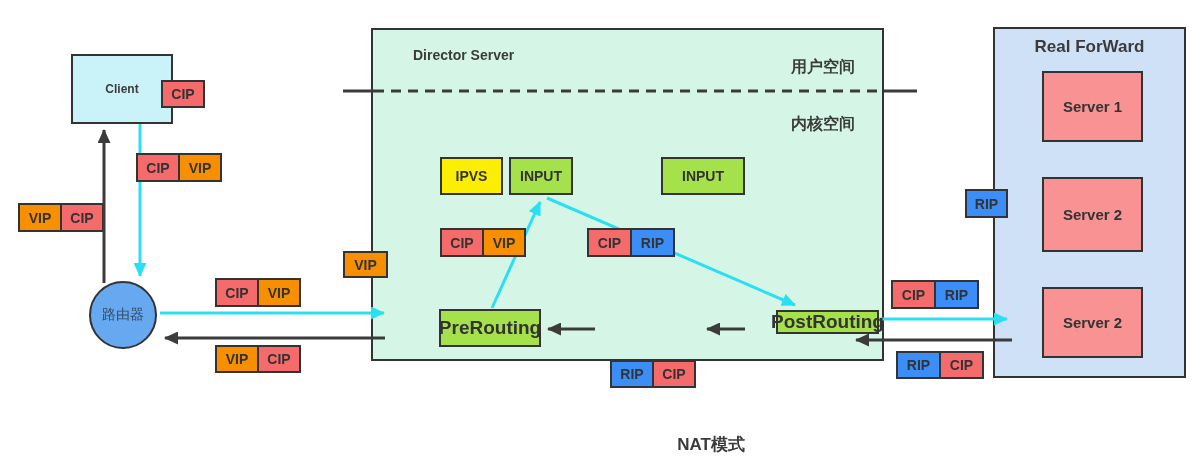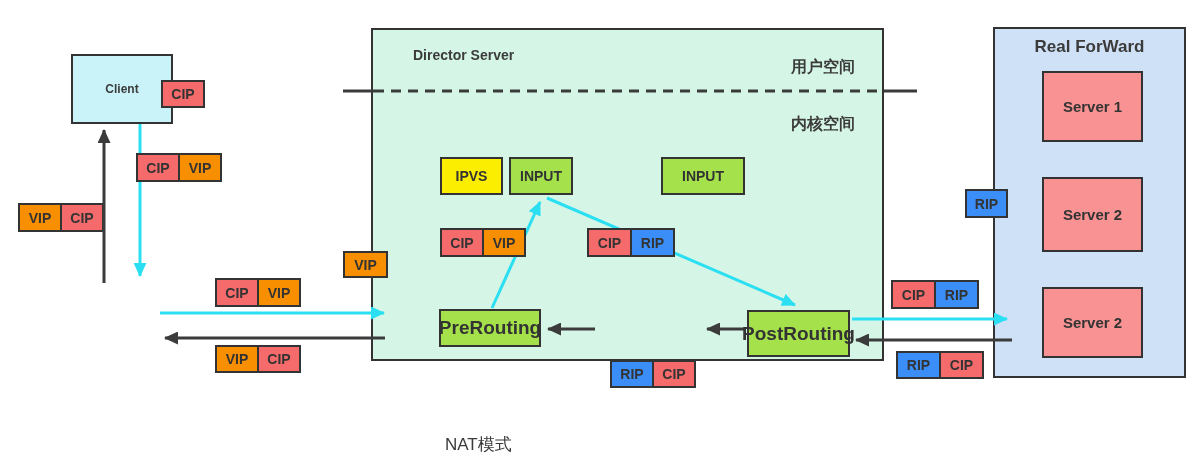--- a/index.html
+++ b/index.html
@@ -32,37 +32,37 @@
     display:flex;align-items:center;justify-content:center;font-size:14px;color:var(--router_text);}
   
   .chain{position:absolute;border:2px solid var(--border);background:var(--chain_fill);
     display:flex;align-items:center;justify-content:center;z-index:3;
     font-weight:bold;font-size:19px;color:#333;}
   #chain-ipvs{left:440px;top:157px;width:63px;height:38px;background:var(--ipvs_fill);font-size:14px;}
   #chain-input{left:509px;top:157px;width:64px;height:38px;font-size:14px;}
   #chain-output{left:661px;top:157px;width:84px;height:38px;font-size:14px;}
   #chain-prerouting{left:439px;top:309px;width:102px;height:38px;}
   #chain-forward{left:597px;top:310px;width:103px;height:38px;}
-  #chain-postrouting{left:747px;top:310px;width:103px;height:47px;}
+  #chain-postrouting{left:776px;top:310px;width:103px;height:24px;}
   
   .lines{position:absolute;left:0;top:0;z-index:2;pointer-events:none;}
   .lines.over{z-index:5;}
   .ln-black{stroke:var(--black_arrow);stroke-width:3;fill:none;}
   .ln-cyan{stroke:var(--cyan_arrow);stroke-width:3;fill:none;}
   .ln-dash{stroke:var(--black_arrow);stroke-width:3;stroke-dasharray:10 7;fill:none;}
   .head-black{fill:var(--black_arrow);}
   .head-cyan{fill:var(--cyan_arrow);}
   
   .chip{position:absolute;display:flex;z-index:4;text-align:right;}
   .chip-part{border:2px solid #333;display:flex;align-items:center;justify-content:center;
     font-weight:bold;font-size:14px;color:#333;}
   .chip-part + .chip-part{margin-left:-2px;}
   
-  #diagram-title{position:absolute;left:445px;top:433px;width:300px;text-align:left;
-    font-weight:normal;font-size:17px;color:var(--text);z-index:4;}
+  #diagram-title{position:absolute;left:445px;top:433px;width:300px;text-align:right;
+    font-weight:bold;font-size:17px;color:var(--text);z-index:4;}
 </style>
 </head>
 <body>
 
 <div class="canvas">
 
   <div class="cbox" id="client-box">
     <span class="t">Client</span>
   </div>
 
@@ -72,20 +72,21 @@
     <span class="space-label" id="kernel-space-label">内核空间</span>
   </div>
 
   <div class="cbox" id="realserver-box">
     <span id="realserver-title">Real ForWard</span>
     <div class="server" id="server-1">Server 1</div>
     <div class="server" id="server-2">Server 2</div>
     <div class="server" id="server-3">Server 2</div>
   </div>
 
+  <div id="router-node">路由器</div>
 
   <div class="chain" id="chain-ipvs">IPVS</div>
   <div class="chain" id="chain-input">INPUT</div>
   <div class="chain" id="chain-output">INPUT</div>
   <div class="chain" id="chain-prerouting">PreRouting</div>
   <div class="chain" id="chain-postrouting">PostRouting</div>
 
   <svg class="lines" width="1201" height="475">
     <defs>
       <marker id="mb" markerUnits="userSpaceOnUse" markerWidth="15" markerHeight="13" refX="13" refY="6.5" orient="auto">

